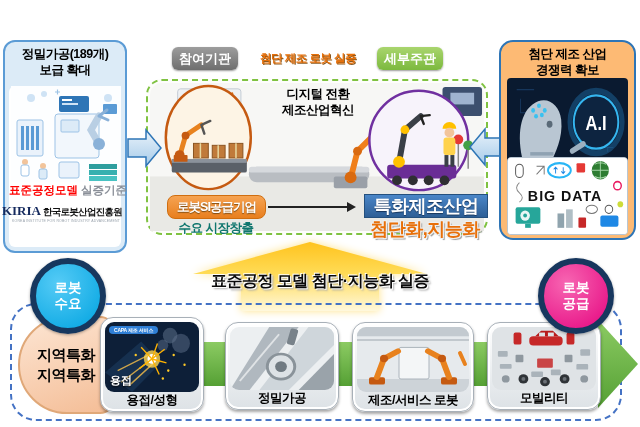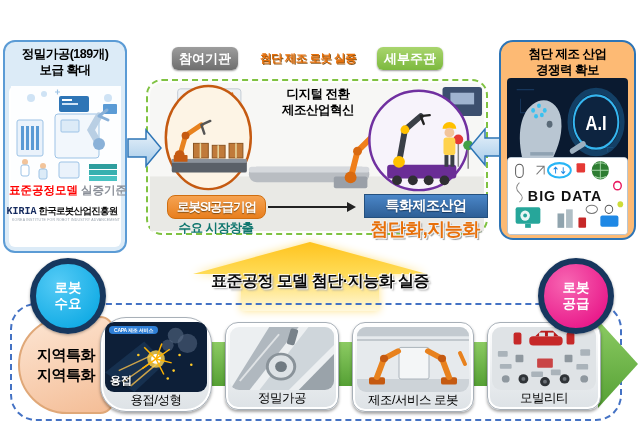--- a/index.html
+++ b/index.html
@@ -17,21 +17,21 @@
   #rightPanel{left:499px;top:40px;width:137px;height:200px;background:#fdba74;border-color:#2e75b6;border-radius:14px;}
   .panel-head{margin-top:4px;text-align:center;font-weight:bold;font-size:12.5px;line-height:1.3;letter-spacing:-.5px;}
   .left-inner{position:absolute;left:4px;right:4px;top:44px;bottom:4px;background:#fff;border-radius:6px;}
   .left-illus{position:absolute;left:2px;top:0;width:110px;height:96px;}
   .left-cap{position:absolute;left:0;right:0;top:97px;text-align:center;font-size:11.5px;font-weight:bold;white-space:nowrap;}
   .left-cap .red{color:#f00;}
   .left-cap .gray{color:#8a8f98;margin-left:3px;}
   .logo-row{position:absolute;left:2px;right:2px;top:114px;display:flex;align-items:center;justify-content:center;gap:2px;}
   .logo-texts{display:flex;flex-direction:column;align-items:center;}
   .logo-line{display:flex;align-items:baseline;gap:2px;}
-  .kiria{font-family:Liberation Mono, monospace;font-weight:bold;font-size:10px;color:#152a5e;margin-left:-8px;}
+  .kiria{font-family:Liberation Serif, serif;font-weight:bold;font-size:13px;color:#152a5e;margin-left:-8px;}
   .orgname{font-weight:bold;font-size:9.5px;color:#111;letter-spacing:-.7px;white-space:nowrap;}
   .orgsub{font-size:3.5px;color:#9aa3ad;letter-spacing:.2px;white-space:nowrap;}
   .ai-img{position:absolute;left:6px;top:36px;right:6px;height:88px;border-radius:4px;overflow:hidden;}
   .bd-img{position:absolute;left:6px;top:115px;right:6px;height:76px;background:#fff;border:1px solid #b9c6d2;border-radius:4px;overflow:hidden;}
   .ai-img svg,.bd-img svg,.left-illus svg{display:block;width:100%;height:100%;}
   
   .tag{position:absolute;top:47px;height:23px;border-radius:6px;color:#fff;font-weight:bold;font-size:13px;
        display:flex;align-items:center;justify-content:center;box-shadow:0 1px 2px rgba(0,0,0,.4);}
   #tagLeft{left:172px;width:66px;background:linear-gradient(#9d9d9d,#6e6e6e);}
   #tagRight{left:377px;width:66px;background:linear-gradient(#a9d56e,#7cb93e);}
@@ -43,21 +43,21 @@
   .scene{position:absolute;left:2px;top:2px;width:334px;height:148px;}
   .scene svg{display:block;width:100%;height:100%;}
   .headline{position:absolute;left:98px;top:5px;width:144px;text-align:center;font-size:12.5px;font-weight:bold;line-height:1.3;letter-spacing:-.5px;}
   .supply-label{position:absolute;left:19px;top:114px;width:97px;height:22px;border-radius:8px;color:#fff;font-weight:bold;font-size:12.5px;
                 display:flex;align-items:center;justify-content:center;letter-spacing:-1px;
                 background:linear-gradient(#f6a352,#e87f1e);border:1px solid #d06e10;text-shadow:0 1px 1px #7a4a12;}
   .supply-cap{position:absolute;left:8px;top:139px;width:120px;text-align:center;color:#0f766e;font-weight:800;font-size:12.5px;letter-spacing:-.5px;}
   .black-arrow{position:absolute;left:120px;top:125px;width:80px;height:2px;background:#222;}
   .black-arrow:after{content:'';position:absolute;right:-8px;top:-4px;width:0;height:0;
                      border-left:9px solid #222;border-top:5px solid transparent;border-bottom:5px solid transparent;}
-  .target-label{position:absolute;left:216px;top:113px;width:122px;height:22px;color:#fff;font-weight:bold;font-size:14px;
+  .target-label{position:absolute;left:216px;top:113px;width:122px;height:22px;color:#fff;font-weight:bold;font-size:18px;
                 display:flex;align-items:center;justify-content:center;letter-spacing:-.5px;
                 background:linear-gradient(#4a86c8,#2e5f96);border:1px solid #24507e;text-shadow:0 1px 1px #17365c;}
   .target-cap{position:absolute;left:214px;top:136px;width:126px;text-align:center;color:#e8700a;font-weight:800;font-size:18px;letter-spacing:-.5px;
               text-shadow:-1px -1px 0 #f0f0f0,1px -1px 0 #f0f0f0,-1px 1px 0 #f0f0f0,1px 1px 0 #f0f0f0,2px 2px 1px #9a9a9a;}
   
   .side-arrow{position:absolute;}
   
   .y-arrow{position:absolute;left:193px;top:241px;width:254px;height:71px;}
   .y-text{position:absolute;left:170px;top:271px;width:300px;text-align:center;font-weight:800;font-size:16px;color:#0a0a0a;letter-spacing:-.5px;
           text-shadow:1px 1px 0 #fff,-1px -1px 0 #fff,2px 2px 2px #aaa;z-index:4;}
@@ -69,22 +69,22 @@
   #circR{left:538px;top:258px;background:radial-gradient(circle at 35% 30%,#f766b2,#e5047f);}
   
   #bottomBox{position:absolute;left:10px;top:303px;width:612px;height:118px;border:2px dashed #4472c4;border-radius:26px;background:transparent;box-sizing:border-box;z-index:2;}
   .band{position:absolute;left:95px;top:318px;width:543px;height:92px;z-index:2;}
   .region{position:absolute;left:18px;top:316px;width:96px;height:98px;z-index:3;border-radius:50px 14px 14px 50px;
           background:linear-gradient(160deg,#fde6d4,#f4bd96);border:2px solid #e0a878;box-sizing:border-box;
           display:flex;flex-direction:column;align-items:center;justify-content:center;font-weight:800;font-size:15px;line-height:1.35;letter-spacing:-.5px;}
   .card{position:absolute;z-index:4;background:linear-gradient(#ffffff,#dde2e6);border:1px solid #a8b0b8;border-radius:13px;
         box-shadow:0 2px 3px rgba(0,0,0,.35),inset 0 0 0 2px #fff;padding:4px 4px 19px;box-sizing:border-box;}
   .card svg{display:block;width:100%;height:100%;border-radius:9px;}
-  .card-label{position:absolute;left:0;right:0;bottom:2px;text-align:center;font-size:12.5px;font-weight:normal;letter-spacing:-.5px;}
-  #card1{left:100px;top:317px;width:112px;height:95px;border-radius:26px;}
+  .card-label{position:absolute;left:0;right:0;bottom:2px;text-align:center;font-size:12.5px;font-weight:bold;letter-spacing:-.5px;}
+  #card1{left:100px;top:317px;width:104px;height:95px;}
   #card2{left:225px;top:322px;width:114px;height:88px;}
   #card3{left:352px;top:322px;width:122px;height:90px;}
   #card4{left:487px;top:322px;width:114px;height:88px;}
   .badge{position:absolute;left:8px;top:8px;background:#2f7fd6;color:#fff;font-size:5px;font-weight:bold;
          padding:1px 5px;border-radius:6px;letter-spacing:-.2px;}
   .overlay-word{position:absolute;left:9px;bottom:23px;color:#fff;font-weight:bold;font-size:11px;text-shadow:0 1px 2px #000;}
 </style>
 </head>
 <body>
 

